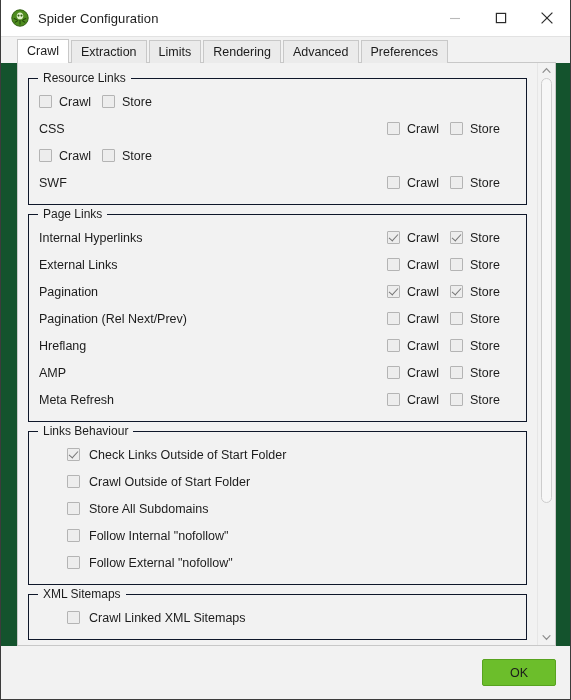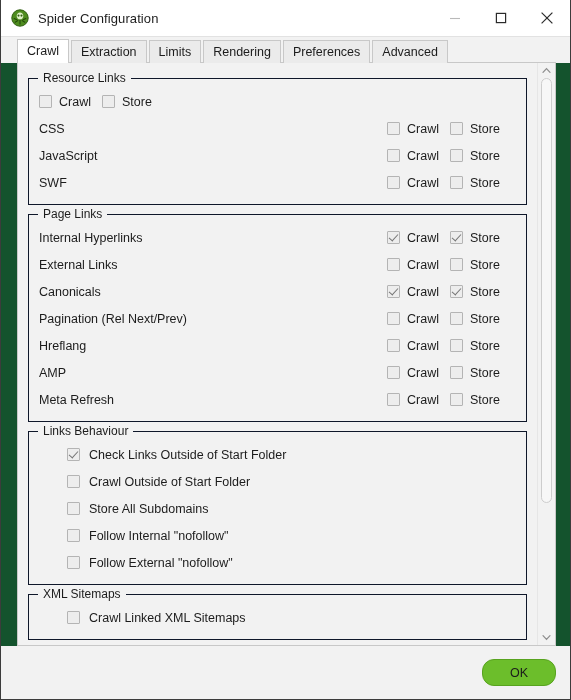--- a/index.html
+++ b/index.html
@@ -258,21 +258,21 @@
     align-items: center;
     justify-content: flex-end;
     padding-right: 14px;
     box-sizing: border-box;
   }
   .ok-btn {
     width: 74px;
     height: 27px;
     background: #6cbe2b;
     border: 1px solid #58a31f;
-    border-radius: 12px;
+    border-radius: 2px;
     color: #1b1b1b;
     font-size: 12.5px;
     font-family: "Liberation Sans", sans-serif;
     cursor: pointer;
     padding: 0;
   }
 </style>
 </head>
 <body>
 
@@ -306,22 +306,22 @@
         </svg>
       </div>
     </div>
   </div>
 
   <div class="tabstrip" id="tabstrip">
       <div class="tab active">Crawl</div>
       <div class="tab">Extraction</div>
       <div class="tab">Limits</div>
       <div class="tab">Rendering</div>
+      <div class="tab">Advanced</div>
       <div class="tab">Preferences</div>
-      <div class="tab">Advanced</div>
     </div>
 
   <div class="content-wrap">
     <div class="panel">
 
       <div class="group">
         <div class="legend">Resource Links</div>
         <div id="rows-resource_links">
             <div class="row">
               <div class="opts">
@@ -342,21 +342,20 @@
                   <span class="cb"></span>
                   <span class="optlabel">Crawl</span>
                 </div>
                 <div class="opt">
                   <span class="cb"></span>
                   <span class="optlabel">Store</span>
                 </div>
               </div>
             </div>
             <div class="row">
-              <div class="label">JavaScript</div>
               <div class="opts">
                 <div class="opt">
                   <span class="cb"></span>
                   <span class="optlabel">Crawl</span>
                 </div>
                 <div class="opt">
                   <span class="cb"></span>
                   <span class="optlabel">Store</span>
                 </div>
               </div>
@@ -400,21 +399,21 @@
                   <span class="cb"></span>
                   <span class="optlabel">Crawl</span>
                 </div>
                 <div class="opt">
                   <span class="cb"></span>
                   <span class="optlabel">Store</span>
                 </div>
               </div>
             </div>
             <div class="row">
-              <div class="label">Canonicals</div>
+              <div class="label">Pagination</div>
               <div class="opts">
                 <div class="opt">
                   <span class="cb checked"></span>
                   <span class="optlabel">Crawl</span>
                 </div>
                 <div class="opt">
                   <span class="cb checked"></span>
                   <span class="optlabel">Store</span>
                 </div>
               </div>

